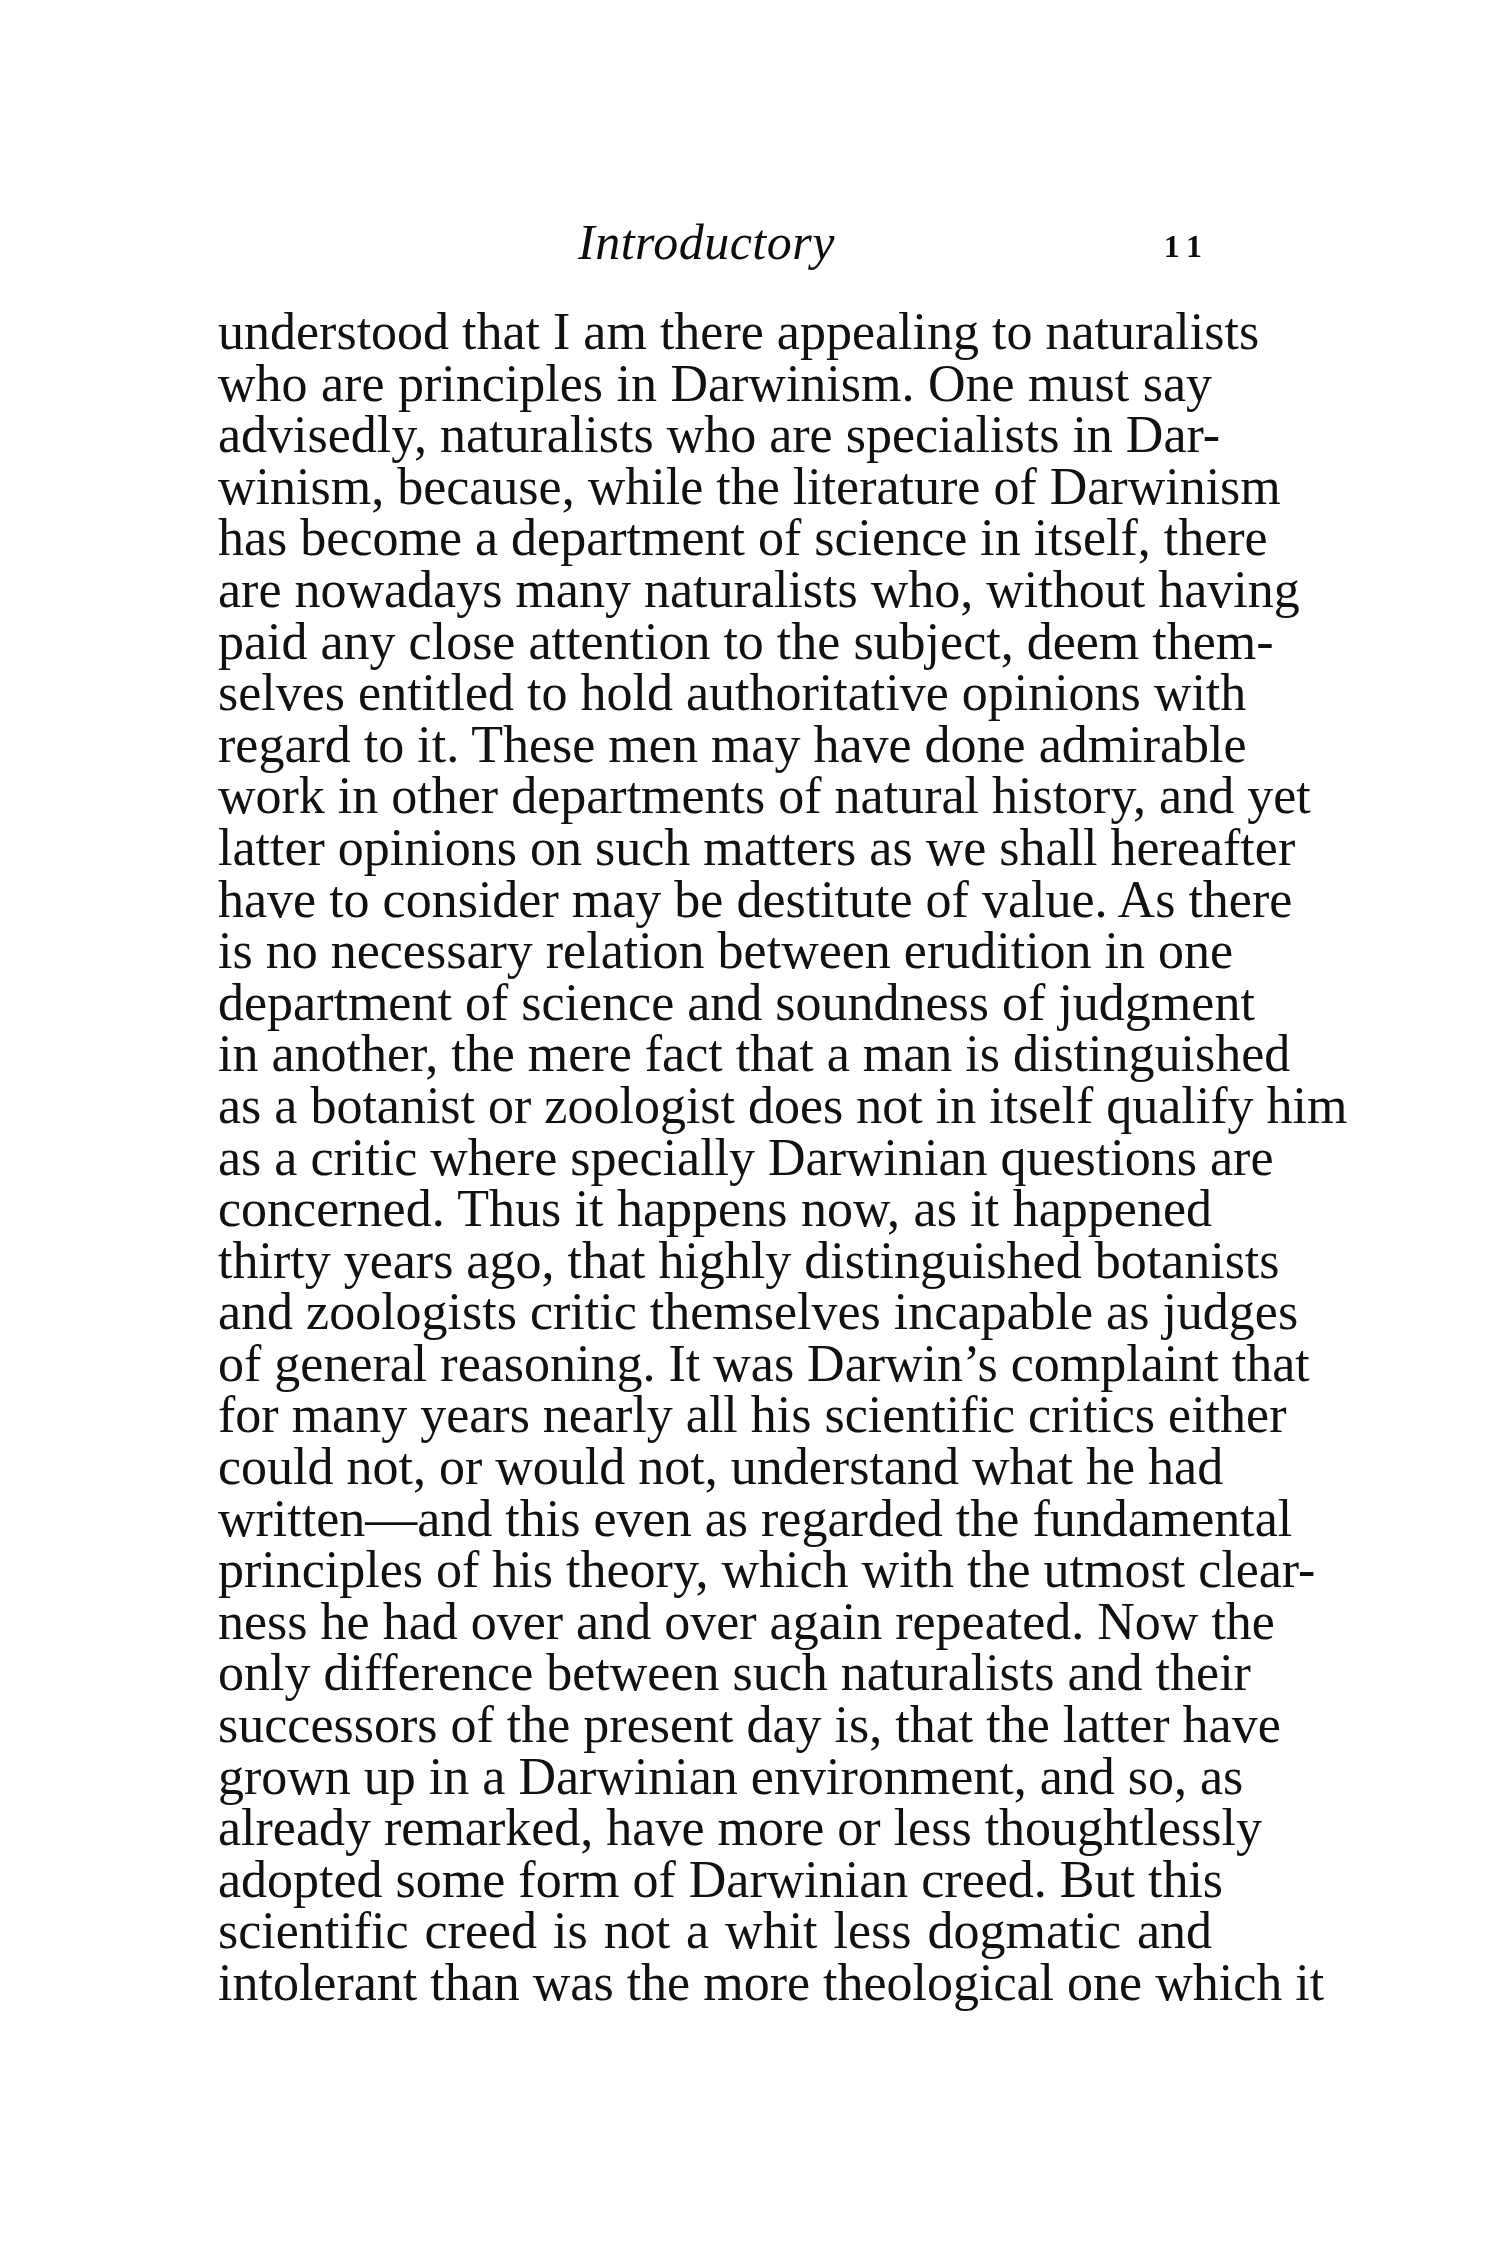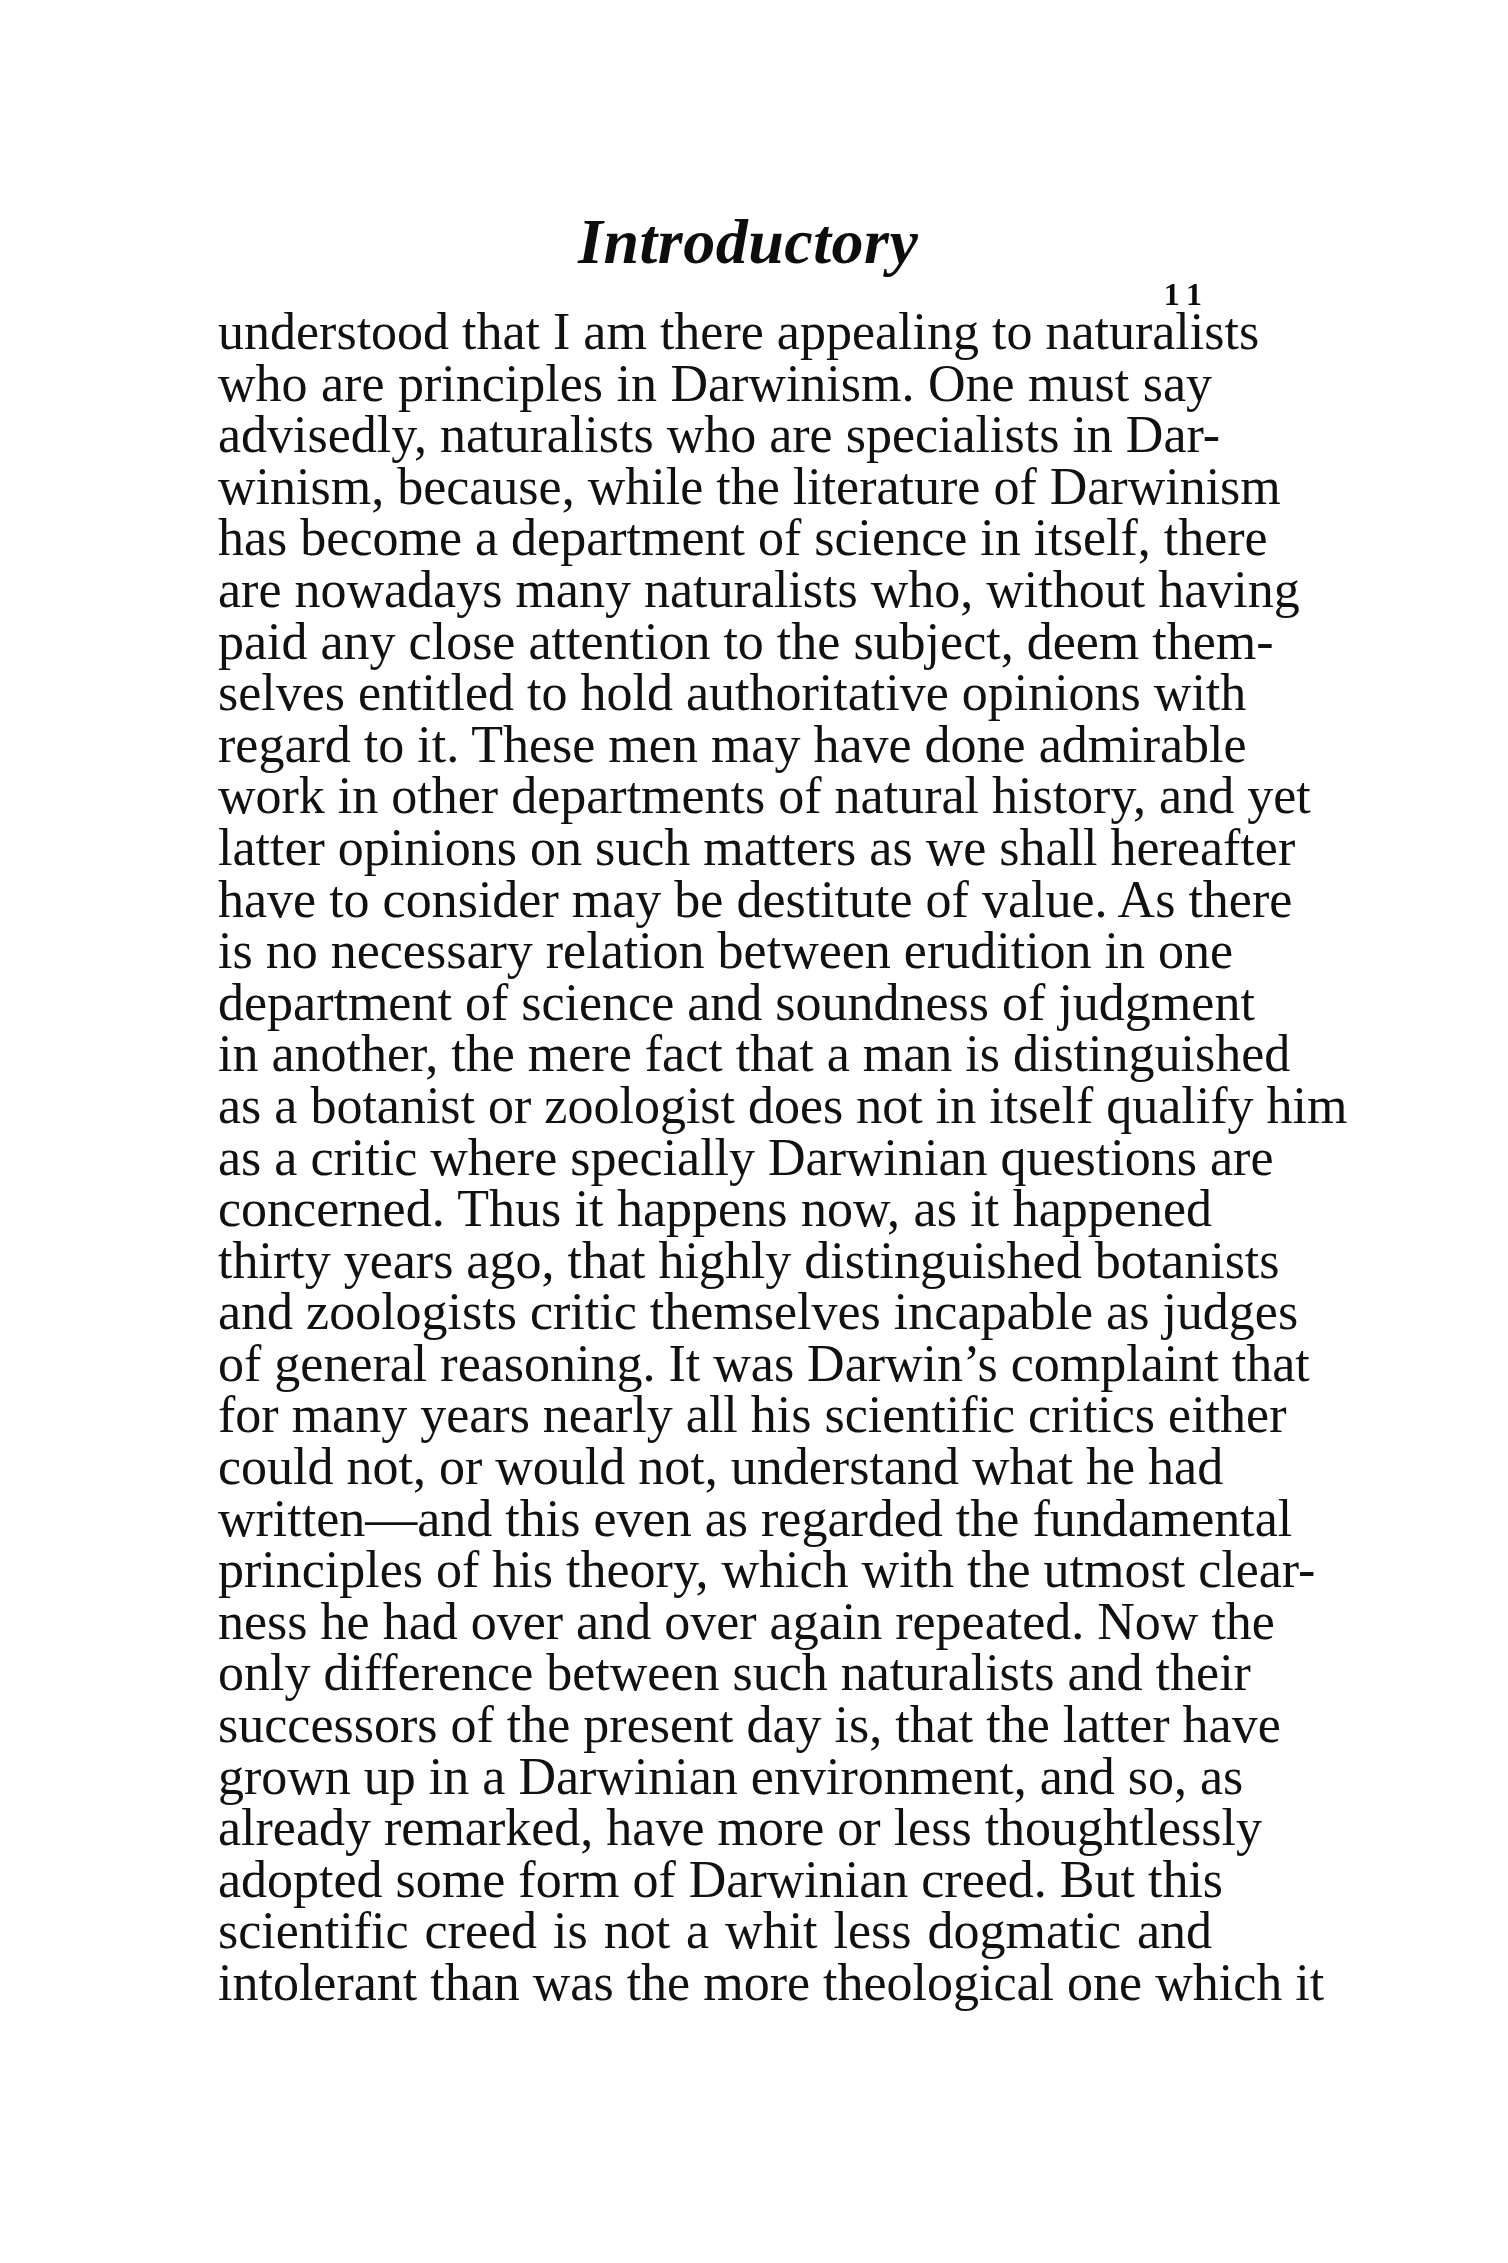--- a/index.html
+++ b/index.html
@@ -27,36 +27,35 @@
     left: 218px;
     top: 212px;
     width: 994px;
     height: 60px;
   }
   .running-title {
     position: absolute;
     left: 360px;
     top: 0;
     font-style: italic;
-    font-weight: bold;
-    font-size: 64px;
+    font-weight: normal;
+    font-size: 50px;
     line-height: 60px;
     letter-spacing: 0.5px;
     color: #0d0d0d;
   }
   .page-number {
     position: absolute;
     right: 2px;
     top: 14px;
     font-size: 32px;
     font-weight: bold;
     line-height: 40px;
     letter-spacing: 8px;
     color: #0d0d0d;
-    margin-top: 48px;
   }
   .body-text {
     position: absolute;
     left: 218px;
     top: 306px;
     width: 994px;
   }
   .text-line {
     display: block;
     height: 51.6px;

